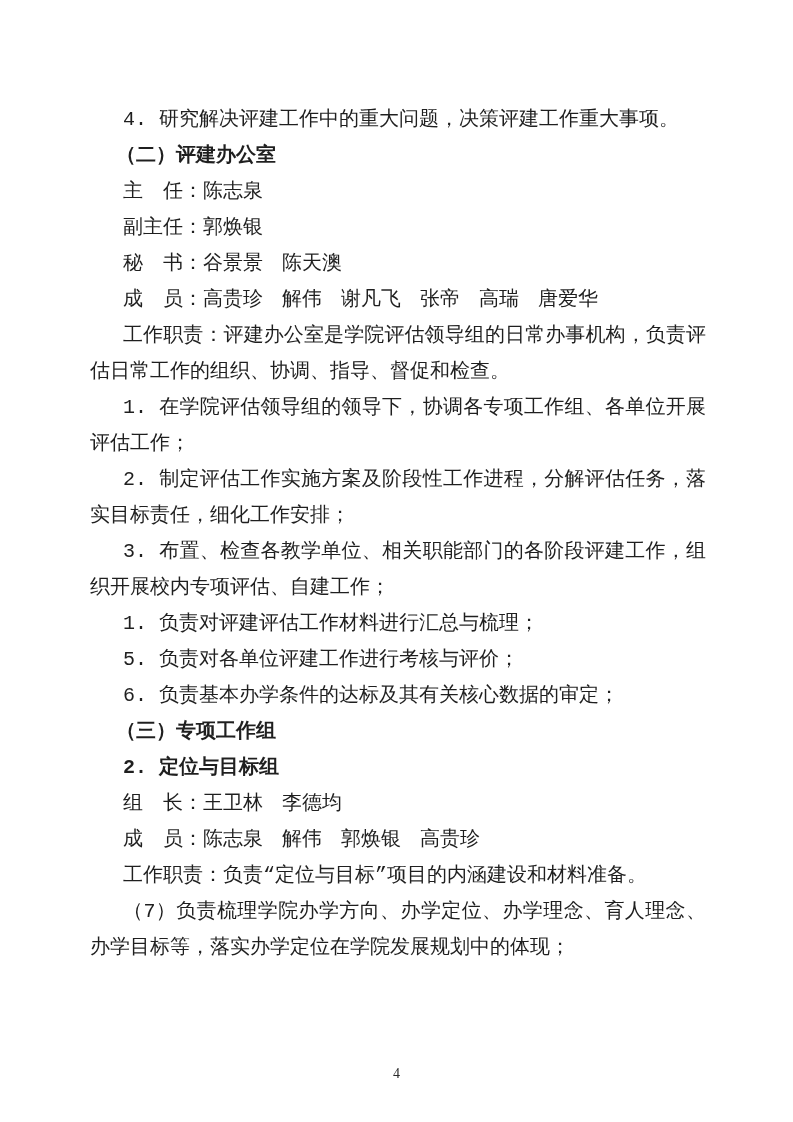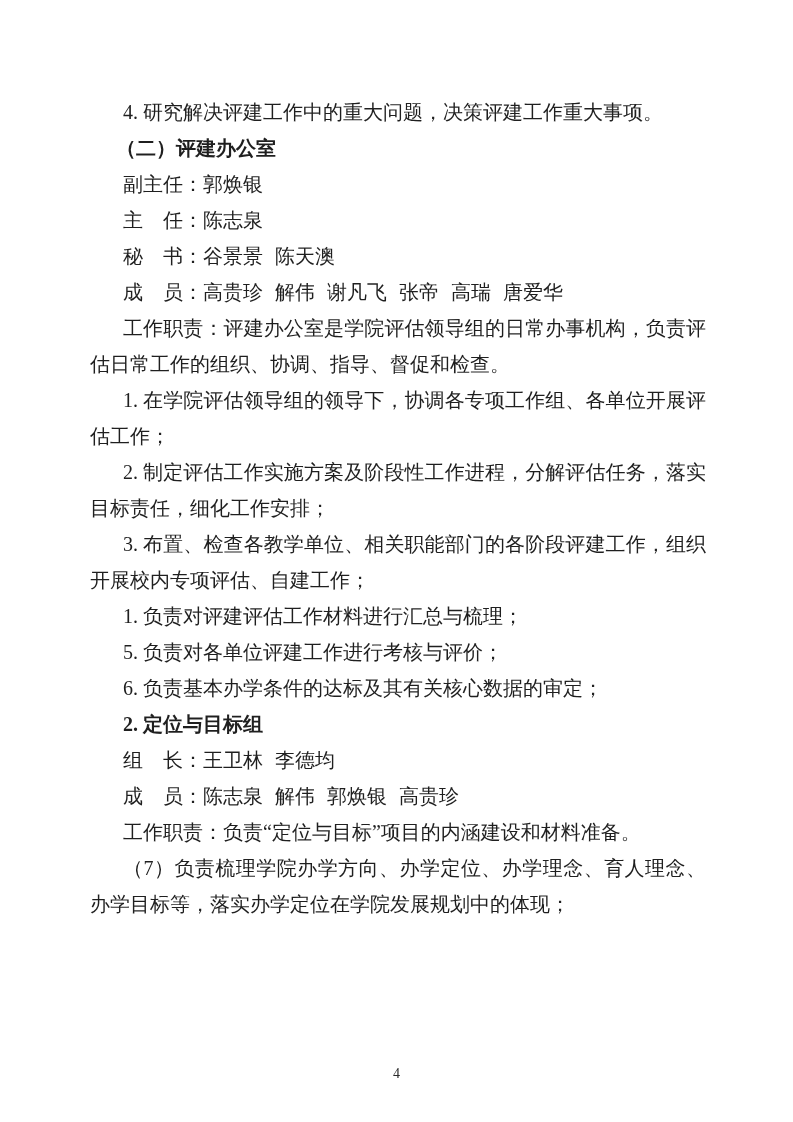--- a/index.html
+++ b/index.html
@@ -12,22 +12,23 @@
     width: 793px;
     height: 1122px;
     background: #ffffff;
     overflow: hidden;
     font-family: "Liberation Serif", "DejaVu Serif", serif;
     color: #1f1f1f;
   }
   .doc-body {
     position: absolute;
     left: 90px;
-    top: 94px;
+    top: 102px;
     width: 616px;
+    font-family: Liberation Mono, monospace;
   }
   .para {
     margin: 0;
     padding: 0;
     font-size: 20px;
     line-height: 36px;
     text-align: justify;
     text-indent: 33px;
     font-weight: normal;
   }
@@ -53,31 +54,32 @@
     font-family: "Liberation Serif", "DejaVu Serif", serif;
   }
 </style>
 </head>
 <body>
 
 <div class="page">
   <div class="doc-body" id="doc-body">
       <p class="para body">4. 研究解决评建工作中的重大问题，决策评建工作重大事项。</p>
       <p class="para heading">（二）评建办公室</p>
+      <p class="para role"><span class="role-label">主　任：</span><span class="role-value">陈志泉</span></p>
       <p class="para role"><span class="role-label">副主任：</span><span class="role-value">郭焕银</span></p>
-      <p class="para role"><span class="role-label">主　任：</span><span class="role-value">陈志泉</span></p>
       <p class="para role"><span class="role-label">秘　书：</span><span class="role-value">谷景景 陈天澳</span></p>
       <p class="para role"><span class="role-label">成　员：</span><span class="role-value">高贵珍 解伟 谢凡飞 张帝 高瑞 唐爱华</span></p>
       <p class="para body">工作职责：评建办公室是学院评估领导组的日常办事机构，负责评估日常工作的组织、协调、指导、督促和检查。</p>
       <p class="para body">1. 在学院评估领导组的领导下，协调各专项工作组、各单位开展评估工作；</p>
       <p class="para body">2. 制定评估工作实施方案及阶段性工作进程，分解评估任务，落实目标责任，细化工作安排；</p>
       <p class="para body">3. 布置、检查各教学单位、相关职能部门的各阶段评建工作，组织开展校内专项评估、自建工作；</p>
       <p class="para body">1. 负责对评建评估工作材料进行汇总与梳理；</p>
       <p class="para body">5. 负责对各单位评建工作进行考核与评价；</p>
       <p class="para body">6. 负责基本办学条件的达标及其有关核心数据的审定；</p>
+      <p class="para heading">（三）专项工作组</p>
       <p class="para subheading">2. 定位与目标组</p>
       <p class="para role"><span class="role-label">组　长：</span><span class="role-value">王卫林 李德均</span></p>
       <p class="para role"><span class="role-label">成　员：</span><span class="role-value">陈志泉 解伟 郭焕银 高贵珍</span></p>
       <p class="para body">工作职责：负责“定位与目标”项目的内涵建设和材料准备。</p>
       <p class="para body">（7）负责梳理学院办学方向、办学定位、办学理念、育人理念、办学目标等，落实办学定位在学院发展规划中的体现；</p>
     </div>
   <div class="page-number">4</div>
 </div>
 
 </body></html>

